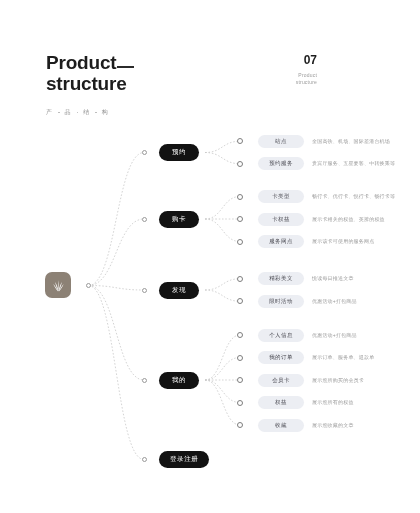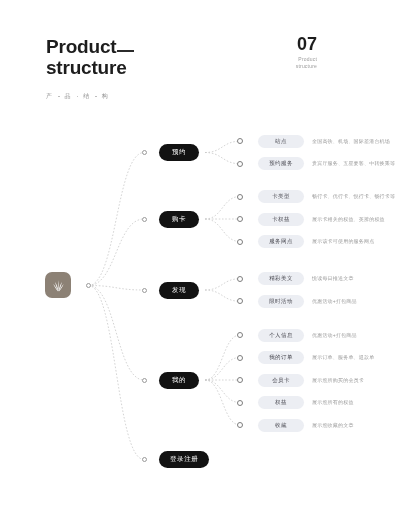--- a/index.html
+++ b/index.html
@@ -4,41 +4,41 @@
 <style>
   html,body{margin:0;padding:0;}
   body{
     width:420px;height:513px;background:#ffffff;
     font-family:"Liberation Sans","DejaVu Sans",sans-serif;
     overflow:hidden;position:relative;
   }
   .page{position:absolute;inset:0;}
 
   
-  .header{position:absolute;left:0;top:0;width:339px;height:118px;}
+  .header{position:absolute;left:0;top:16px;width:339px;height:118px;}
   .title-block{position:absolute;left:46px;top:36px;}
   .title-line{display:flex;align-items:center;}
   .title{
     font-size:19px;font-weight:bold;color:#1d1d1d;
     letter-spacing:-0.2px;line-height:21px;
   }
   .title-dash{
     width:17px;height:2px;background:#2b2b2b;
     margin-left:1px;margin-top:8px;
   }
   .subtitle{
     margin-top:14px;display:flex;align-items:center;
     gap:5px;color:#8d8d8d;font-size:6px;letter-spacing:1px;
   }
   .subtitle .dot{
     width:1.6px;height:1.6px;border-radius:50%;
     background:#b4b4b4;display:inline-block;
   }
   .corner{position:absolute;right:22px;top:36px;text-align:right;}
-  .corner-num{font-size:18px;font-weight:bold;color:#1d1d1d;line-height:16px;}
+  .corner-num{font-size:12px;font-weight:bold;color:#1d1d1d;line-height:16px;}
   .corner-cap{
     margin-top:4px;font-size:5px;color:#9b9b9b;
     line-height:7px;letter-spacing:.2px;
   }
 
   
   .canvas{position:absolute;left:0;top:0;width:420px;height:513px;}
   .edges{position:absolute;left:0;top:0;width:420px;height:513px;
          pointer-events:none;}
 

